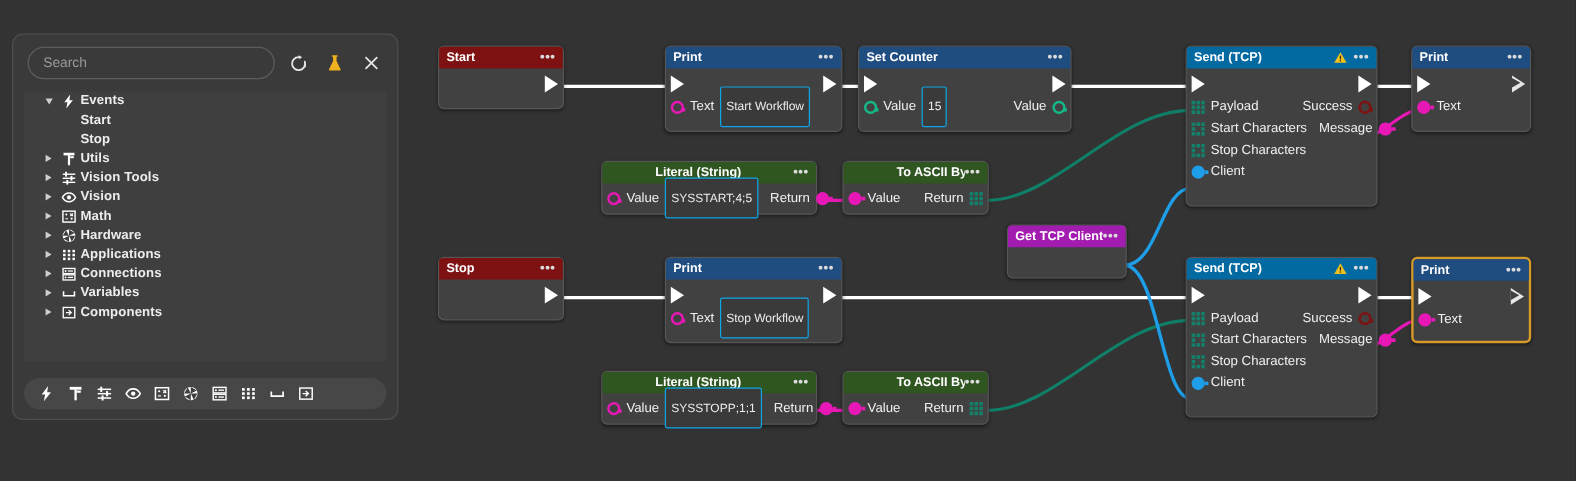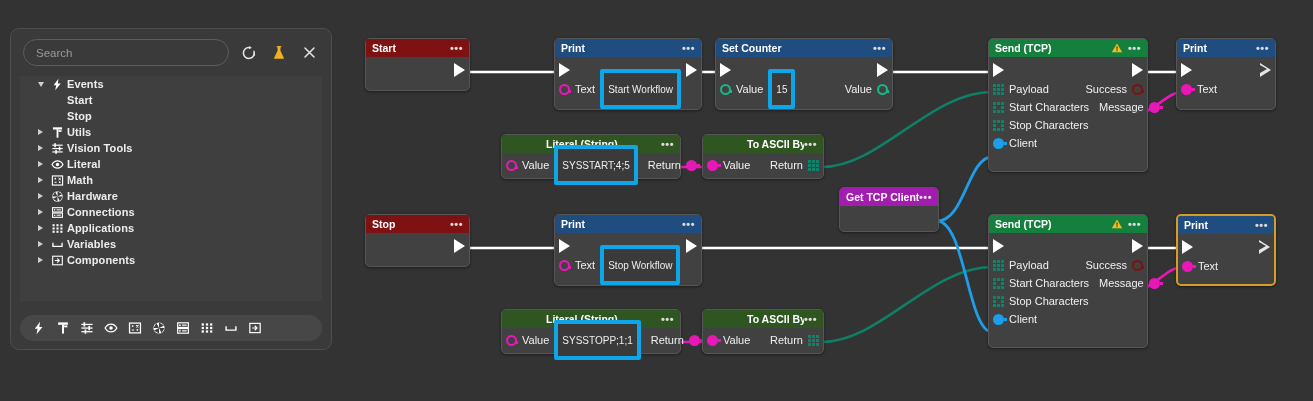--- a/index.html
+++ b/index.html
@@ -53,21 +53,21 @@
         box-shadow:0 1px 3px rgba(0,0,0,.45);}
   .nhdr{height:18px;display:flex;align-items:center;padding:0 6px;font-size:10.5px;font-weight:bold;
         border-radius:3px 3px 0 0;color:#ffffff;}
   .nhdr .ttl{flex:1;white-space:nowrap;overflow:hidden;}
   .dots{letter-spacing:.5px;font-size:11px;color:#dcdcdc;cursor:pointer;}
   .warn{margin-right:5px;display:flex;align-items:center;}
   .nbody{padding:3px 0 4px 0;}
 
   .h-red{background:#7e1212;}
   .h-blue{background:#1f4d80;}
-  .h-darkblue{background:#15803d;}
+  .h-darkblue{background:#0369a1;}
   .h-green{background:#2f5520;padding-left:44px;}
   .h-green2{background:#a21caf;}
 
   
   .exec-row{display:flex;align-items:center;justify-content:space-between;height:20px;padding:0 4px;}
   .tri{width:0;height:0;border-left:11px solid #ffffff;border-top:7px solid transparent;border-bottom:7px solid transparent;}
   .tri-o{position:relative;width:11px;height:14px;}
   .tri-o::before{content:"";position:absolute;left:0;top:0;width:0;height:0;
     border-left:11px solid #e6e6e6;border-top:7px solid transparent;border-bottom:7px solid transparent;}
   .tri-o::after{content:"";position:absolute;left:0;top:2.2px;width:0;height:0;
@@ -81,21 +81,21 @@
   .pin.circ-f{border-radius:50%;}
   .pin.circ-o{border-radius:50%;background:transparent!important;border:2px solid;box-sizing:border-box;}
   .pin .nub{position:absolute;right:-3px;top:4px;width:3px;height:3px;}
   .grid-pin{width:11px;height:11px;flex:none;display:grid;grid-template-columns:repeat(3,1fr);
             grid-template-rows:repeat(3,1fr);gap:1px;}
   .grid-pin i{display:block;background:#14806a;}
   .grid-pin.hollow i{background:#14806a;}
   .grid-pin.hollow i.c{background:#414141;}
 
   .field{
-    background:#3a3a3a;border:4px solid #0ea5e9;border-radius:2px;height:14px;
+    background:#3a3a3a;border:1px solid #0ea5e9;border-radius:2px;height:14px;
     font-size:10px;color:#ededed;padding:16px 4px;display:flex;align-items:center;
     font-family:"Liberation Sans",sans-serif;box-sizing:border-box;white-space:nowrap;
   }
 </style>
 </head>
 <body>
 
 <div id="canvas">
   <svg id="wires">
       <path d="M 470,72 L 556,72" fill="none" stroke="#ffffff" stroke-width="2.6" stroke-linecap="round"></path>
@@ -592,21 +592,21 @@
       <div class="tree-row">
         <span class="tw">
        <span class="caret-r"></span>
         </span>
      <span class="ti">
           <svg width="13" height="13" viewBox="0 0 20 20">
             <path d="M10 4.4 C4.6 4.4 1.6 10 1.6 10 s3 5.6 8.4 5.6 8.4-5.6 8.4-5.6 S15.4 4.4 10 4.4 Z" fill="none" stroke="#ffffff" stroke-width="1.9"></path>
                 <circle cx="10" cy="10" r="2.6" fill="#ffffff"></circle>
           </svg>
         </span>
-     <span class="tl">Literal</span>
+     <span class="tl">Vision</span>
       </div>
       <div class="tree-row">
         <span class="tw">
        <span class="caret-r"></span>
         </span>
      <span class="ti">
           <svg width="13" height="13" viewBox="0 0 20 20">
             <rect x="2.2" y="3" width="15.6" height="14" fill="none" stroke="#ffffff" stroke-width="1.8"></rect>
                 <circle cx="6.6" cy="7.2" r="1.3" fill="#ffffff"></circle>
                 <circle cx="13.4" cy="12.6" r="1.3" fill="#ffffff"></circle>
@@ -619,36 +619,20 @@
         <span class="tw">
        <span class="caret-r"></span>
         </span>
      <span class="ti">
           <svg width="13" height="13" viewBox="0 0 20 20">
             <circle cx="10" cy="10" r="8" fill="#ffffff"></circle>
                 <path d="M10 2 L10 10 L17.2 6.4 Z M18 10 L10 10 L13.6 17.2 Z M10 18 L10 10 L2.8 13.6 Z M2 10 L10 10 L6.4 2.8 Z" fill="#3f3f3f"></path>
           </svg>
         </span>
      <span class="tl">Hardware</span>
-      </div>
-      <div class="tree-row">
-        <span class="tw">
-       <span class="caret-r"></span>
-        </span>
-     <span class="ti">
-          <svg width="13" height="13" viewBox="0 0 20 20">
-            <rect x="2.4" y="2.6" width="15.2" height="6.6" fill="none" stroke="#ffffff" stroke-width="1.7"></rect>
-                <rect x="2.4" y="10.8" width="15.2" height="6.6" fill="none" stroke="#ffffff" stroke-width="1.7"></rect>
-                <circle cx="5.6" cy="5.9" r="1.2" fill="#ffffff"></circle>
-                <circle cx="5.6" cy="14.1" r="1.2" fill="#ffffff"></circle>
-                <rect x="8.6" y="5.1" width="6.6" height="1.6" fill="#ffffff"></rect>
-                <rect x="8.6" y="13.3" width="6.6" height="1.6" fill="#ffffff"></rect>
-          </svg>
-        </span>
-     <span class="tl">Connections</span>
       </div>
       <div class="tree-row">
         <span class="tw">
        <span class="caret-r"></span>
         </span>
      <span class="ti">
           <svg width="13" height="13" viewBox="0 0 20 20">
             <g fill="#ffffff">
                   <rect x="2.4" y="3.4" width="3.2" height="3.2"></rect>
               <rect x="8.4" y="3.4" width="3.2" height="3.2"></rect>
@@ -663,20 +647,36 @@
           </svg>
         </span>
      <span class="tl">Applications</span>
       </div>
       <div class="tree-row">
         <span class="tw">
        <span class="caret-r"></span>
         </span>
      <span class="ti">
           <svg width="13" height="13" viewBox="0 0 20 20">
+            <rect x="2.4" y="2.6" width="15.2" height="6.6" fill="none" stroke="#ffffff" stroke-width="1.7"></rect>
+                <rect x="2.4" y="10.8" width="15.2" height="6.6" fill="none" stroke="#ffffff" stroke-width="1.7"></rect>
+                <circle cx="5.6" cy="5.9" r="1.2" fill="#ffffff"></circle>
+                <circle cx="5.6" cy="14.1" r="1.2" fill="#ffffff"></circle>
+                <rect x="8.6" y="5.1" width="6.6" height="1.6" fill="#ffffff"></rect>
+                <rect x="8.6" y="13.3" width="6.6" height="1.6" fill="#ffffff"></rect>
+          </svg>
+        </span>
+     <span class="tl">Connections</span>
+      </div>
+      <div class="tree-row">
+        <span class="tw">
+       <span class="caret-r"></span>
+        </span>
+     <span class="ti">
+          <svg width="13" height="13" viewBox="0 0 20 20">
             <path d="M3 7.4 L3 13 L17 13 L17 7.4" fill="none" stroke="#ffffff" stroke-width="2"></path>
           </svg>
         </span>
      <span class="tl">Variables</span>
       </div>
       <div class="tree-row">
         <span class="tw">
        <span class="caret-r"></span>
         </span>
      <span class="ti">

